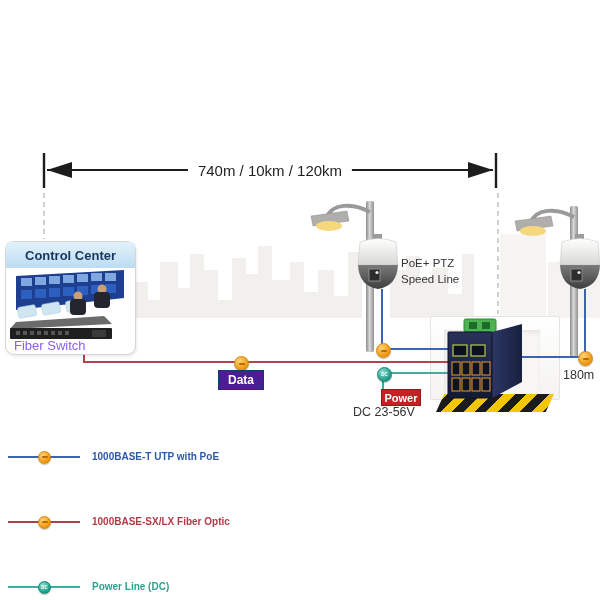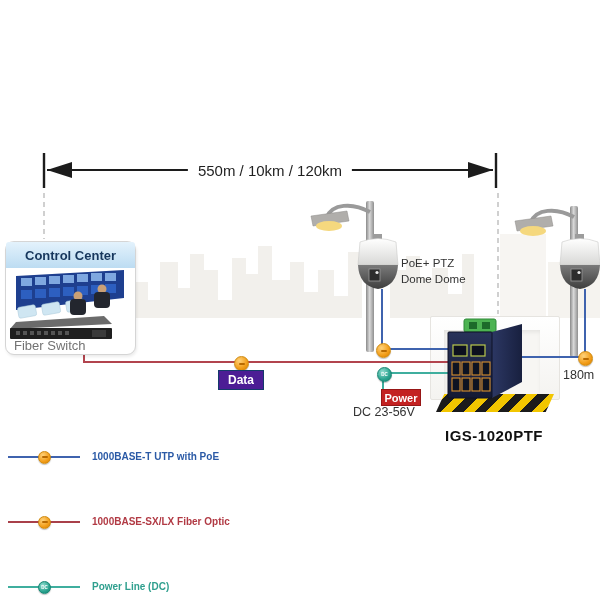--- a/index.html
+++ b/index.html
@@ -15,21 +15,21 @@
     padding:0 10px;font-size:15px;color:#1f1f1f;white-space:nowrap;z-index:2;}
 
   
   .cc-box{left:5px;top:241px;width:129px;height:112px;background:#ffffff;
     border:1px solid #d5d5d5;border-radius:9px;box-shadow:1px 2px 3px rgba(0,0,0,.08);z-index:5;}
   .cc-header{position:absolute;left:0;top:0;right:0;height:26px;border-radius:3px 3px 0 0;
     background:linear-gradient(#e3f2fc,#bcdcf2);display:flex;align-items:center;justify-content:center;
     font-size:13px;font-weight:bold;color:#16365c;}
   .cc-room{position:absolute;left:6px;top:28px;}
   .cc-switch{position:absolute;left:0px;top:72px;}
-  .cc-device-label{position:absolute;left:8px;top:96px;font-size:13px;color:#737373;}
+  .cc-device-label{position:absolute;left:8px;top:96px;font-size:13px;color:#8b5cf6;}
 
   
   .cabinet{left:430px;top:316px;width:128px;height:82px;z-index:2;
     background:linear-gradient(180deg,#ffffff, #f4f3f0);border:1px solid #e6e4e0;border-radius:2px;}
   .cabinet-inner{position:absolute;left:13px;top:13px;width:96px;height:66px;background:#f7f6f3;
     box-shadow:inset 1px 2px 4px rgba(0,0,0,.08);}
 
   
   .hazard{left:436px;top:394px;width:118px;height:18px;z-index:4;
     background:repeating-linear-gradient(135deg,#f2c600 0 8px,#1b1b1b 8px 16px);
@@ -235,30 +235,29 @@
       <span class="mark"></span>
     </div>
   <div class="abs dot dot-poe" style="left:376px;top:343px;">
       <span class="mark"></span>
     </div>
   <div class="abs dot dot-poe" style="left:578px;top:351px;">
       <span class="mark"></span>
     </div>
   <div class="abs dot dot-dc" style="left:377px;top:367px;">DC</div>
 
-  <div class="abs measure-label">550m / 10km / 120km</div>
+  <div class="abs measure-label">740m / 10km / 120km</div>
   <div class="abs cam-label">
     <div>PoE+ PTZ</div>
-    <div>Dome Dome</div>
+    <div>Speed Line</div>
   </div>
   <div class="abs data-badge">Data</div>
   <div class="abs power-badge">Power</div>
   <div class="abs power-sub">DC 23-56V</div>
   <div class="abs dist-label">180m</div>
-  <div class="abs igs-label">IGS-1020PTF</div>
 
   <div class="abs legend">
     <div class="legend-row lg1">
       <div class="legend-line">
         <div class="bar"></div>
         <div class="dot dot-poe">
             <span class="mark"></span>
           </div>
       </div>
       <div class="legend-label">1000BASE-T UTP with PoE</div>

